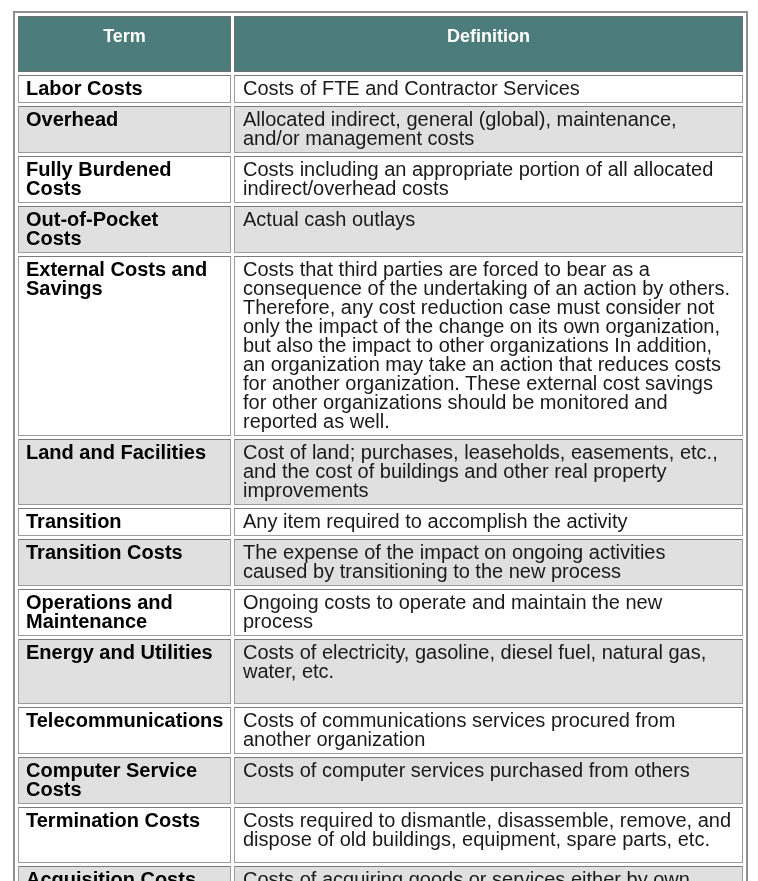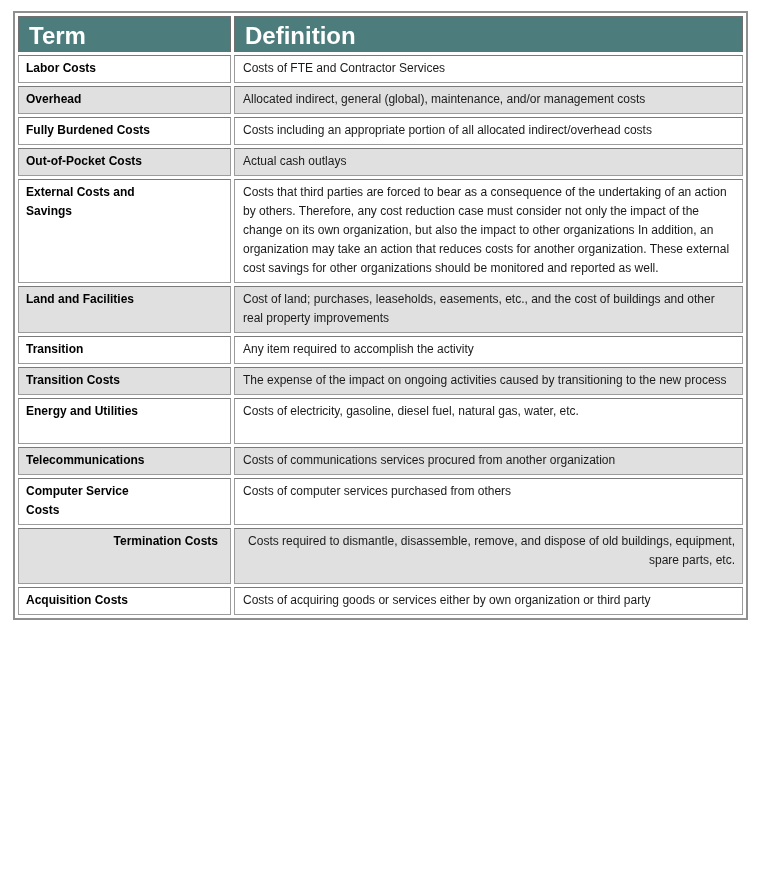--- a/index.html
+++ b/index.html
@@ -29,49 +29,50 @@
   th, td {
     vertical-align: top;
     text-align: left;
     border: 1px solid #9c9c9c;
     border-top-color: #7a7a7a;
     box-sizing: border-box;
   }
   th {
     background: #4d7c7c;
     color: #ffffff;
-    font-size: 24px;
+    font-size: 18px;
     line-height: 24px;
     font-weight: bold;
-    padding: 7px 10px 3px 10px;
+    padding: 7px 10px 23px 10px;
     border-color: #6f6f6f;
+    text-align: center;
   }
   td {
-    font-size: 12px;
+    font-size: 20px;
     line-height: 19px;
     color: #1a1a1a;
     background: #ffffff;
     padding: 3px 8px 4px 7px;
   }
   td.term {
     font-weight: bold;
     color: #000000;
     white-space: pre-line;
     padding-right: 12px;
   }
   td.def {
     padding-left: 8px;
     padding-right: 7px;
     margin-top: 8px;
   }
   tbody tr:nth-child(even) td {
     background: #e0e0e0;
   }
   tr.row-tall td    { padding-bottom: 22px; }
-  tr.row-pad  td    { padding-bottom: 13px; text-align: right; }
+  tr.row-pad  td    { padding-bottom: 13px; }
   em { font-style: italic; }
 </style>
 </head>
 <body>
 
 <div class="page">
   <div class="table-frame">
     <table class="def-table">
       <colgroup>
           <col class="col-term">
@@ -110,20 +111,25 @@
           <td class="def">Cost of land; purchases, leaseholds, easements, etc., and the cost of buildings and other real property improvements</td>
         </tr>
         <tr>
           <td class="term">Transition</td>
           <td class="def">Any item required to accomplish the activity</td>
         </tr>
         <tr>
           <td class="term">Transition Costs</td>
           <td class="def">The expense of the impact on ongoing activities caused by transitioning to the new process</td>
         </tr>
+        <tr>
+          <td class="term">Operations and
+Maintenance</td>
+          <td class="def">Ongoing costs to operate and maintain the new process</td>
+        </tr>
         <tr class="row-tall">
           <td class="term">Energy and Utilities</td>
           <td class="def">Costs of electricity, gasoline, diesel fuel, natural gas, water, etc.</td>
         </tr>
         <tr>
           <td class="term">Telecommunications</td>
           <td class="def">Costs of communications services procured from another organization</td>
         </tr>
         <tr>
           <td class="term">Computer Service

